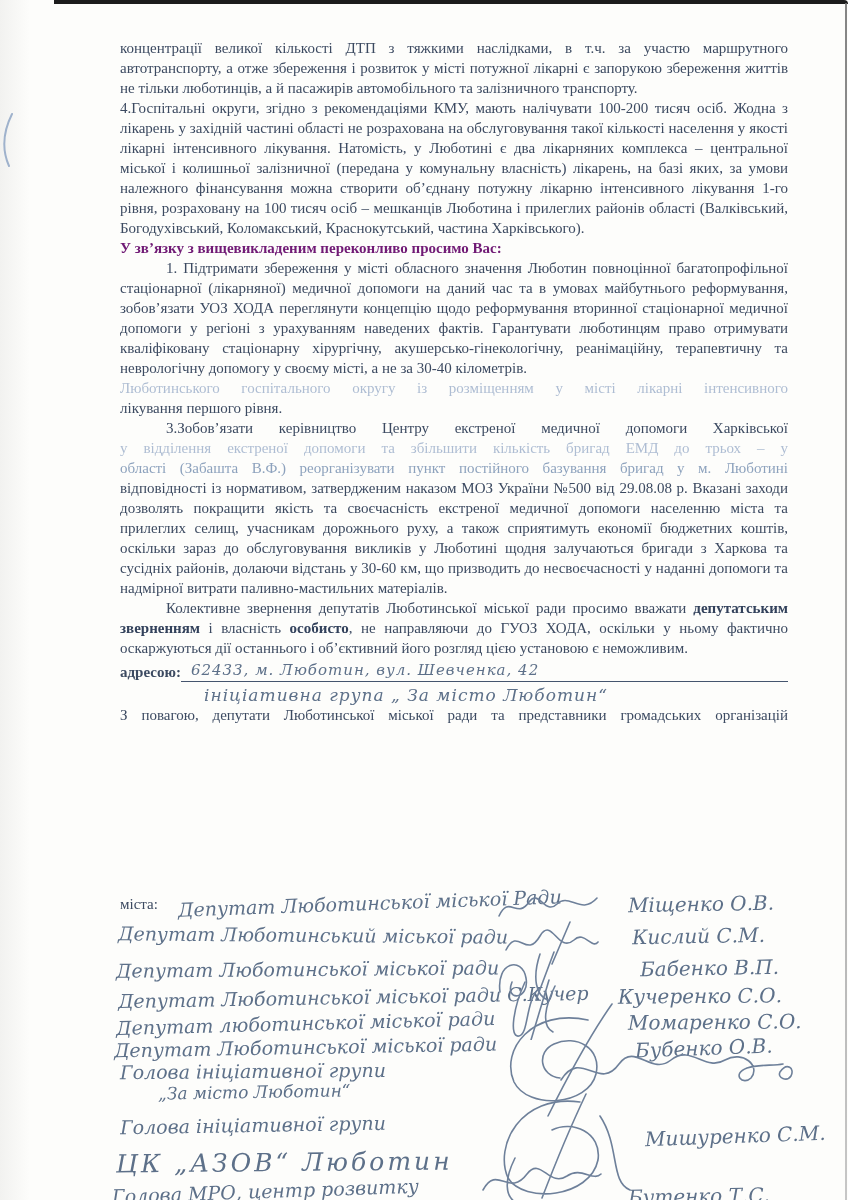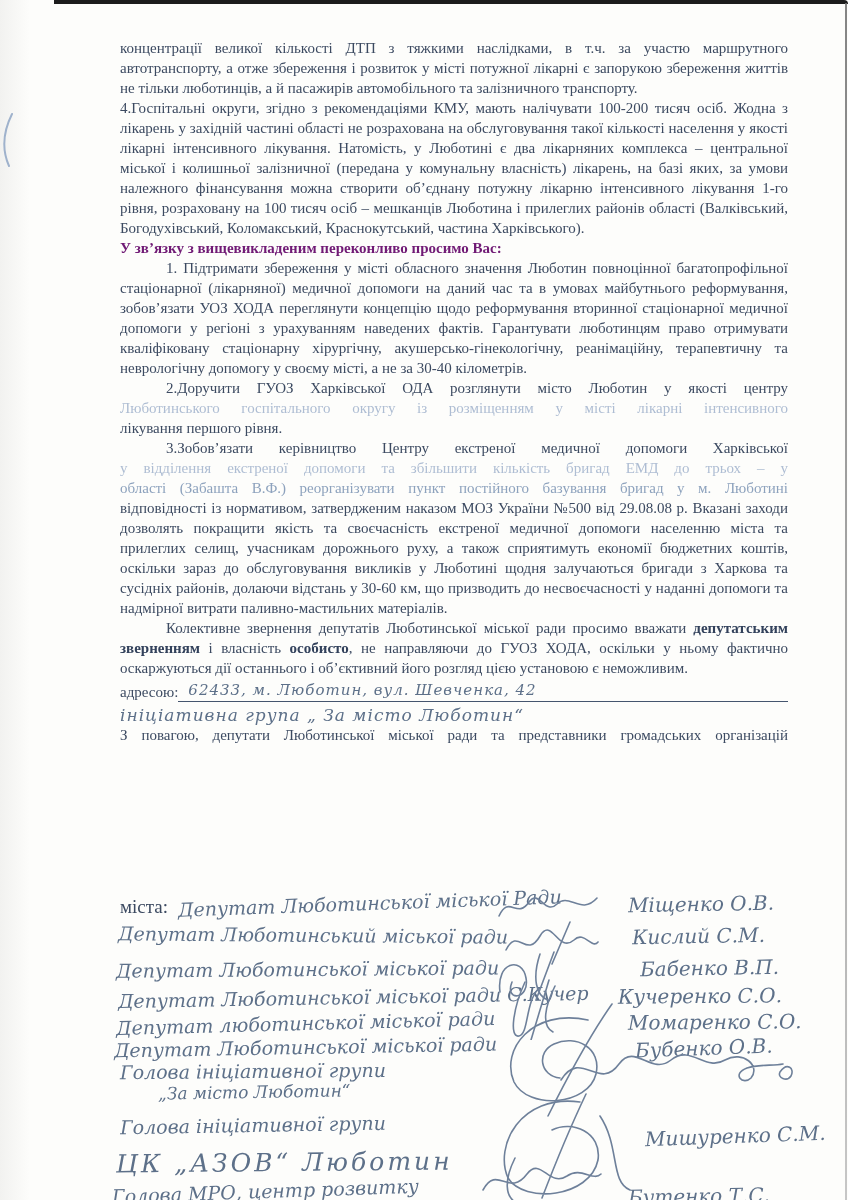--- a/index.html
+++ b/index.html
@@ -21,28 +21,28 @@
   .indent { text-indent:46px; }
   .bold-head { font-weight:bold; color:#701a75; }
   .jline { text-align:justify; text-align-last:justify; }
   .faded { color:#aebdd3; }
   .medium { color:#8da2bd; }
   b { color:#32415b; }
 
   .hw { font-family:"DejaVu Serif", serif; font-style:italic; color:#5d7089; }
 
   .addr-row { display:flex; align-items:flex-end; margin-top:2px; }
-  .addr-label { flex:0 0 auto; }
+  .addr-label { flex:0 0 auto;font-weight:bold; }
   .addr-value { flex:1 1 auto; border-bottom:1.5px solid #45556e; font-size:15px; padding:0 4px 1px 10px; letter-spacing:1px; text-align:left; text-align-last:left; }
-  .addr-line2 { font-size:17px; letter-spacing:1px; text-align:left; text-align-last:left; margin-top:3px; }
+  .addr-line2 { margin-left:84px; font-size:17px; letter-spacing:1px; text-align:left; text-align-last:left; margin-top:3px; }
 
   .regards { margin-top:16px; }
 
   .sig-area { position:absolute; left:0; top:886px; width:848px; height:335px; }
-  .sig-area .typed { position:absolute; font-size:19px; color:#3c4a61; }
+  .sig-area .typed { position:absolute; font-size:15px; color:#3c4a61; }
   .sig-role, .sig-name { position:absolute; white-space:nowrap; font-size:19px; }
   .sig-name { font-size:20px; }
   .squiggle { position:absolute; }
   svg path { fill:none; stroke:#6e809a; stroke-width:1.6; stroke-linecap:round; }
   .pen-mark svg path { stroke:#9fb2cc; stroke-width:2; }
 </style>
 </head>
 <body>
 
 <div class="page">
@@ -53,21 +53,20 @@
         <path d="M12,4 C3,22 2,40 9,56"></path>
       </svg>
   </div>
 
   <div class="content">
     <p>концентрації великої кількості ДТП з тяжкими наслідками, в т.ч. за участю маршрутного автотранспорту, а отже збереження і розвиток у місті потужної лікарні є запорукою збереження життів не тільки люботинців, а й пасажирів автомобільного та залізничного транспорту.</p>
     <p>4.Госпітальні округи, згідно з рекомендаціями КМУ, мають налічувати 100-200 тисяч осіб. Жодна з лікарень у західній частині області не розрахована на обслуговування такої кількості населення у якості лікарні інтенсивного лікування. Натомість, у Люботині є два лікарняних комплекса – центральної міської і колишньої залізничної (передана у комунальну власність) лікарень, на базі яких, за умови належного фінансування можна створити об’єднану потужну лікарню інтенсивного лікування 1-го рівня, розраховану на 100 тисяч осіб – мешканців Люботина і прилеглих районів області (Валківський, Богодухівський, Коломакський, Краснокутський, частина Харківського).</p>
     <p class="bold-head">У зв’язку з вищевикладеним переконливо просимо Вас:</p>
     <p class="indent">1. Підтримати збереження у місті обласного значення Люботин повноцінної багатопрофільної стаціонарної (лікарняної) медичної допомоги на даний час та в умовах майбутнього реформування, зобов’язати УОЗ ХОДА переглянути концепцію щодо реформування вторинної стаціонарної медичної допомоги у регіоні з урахуванням наведених фактів. Гарантувати люботинцям право отримувати кваліфіковану стаціонарну хірургічну, акушерсько-гінекологічну, реанімаційну, терапевтичну та неврологічну допомогу у своєму місті, а не за 30-40 кілометрів.</p>
 
-    <p class="indent jline">2.Доручити ГУОЗ Харківської ОДА розглянути місто Люботин у якості центру</p>
     <p class="jline faded">Люботинського госпітального округу із розміщенням у місті лікарні інтенсивного</p>
     <p>лікування першого рівня.</p>
 
     <p class="indent jline">3.Зобов’язати  керівництво Центру екстреної медичної допомоги Харківської</p>
     <p class="jline faded">у відділення екстреної допомоги та збільшити кількість бригад ЕМД до трьох – у</p>
     <p class="jline medium">області (Забашта В.Ф.)  реорганізувати пункт постійного базування бригад у м. Люботині</p>
     <p>відповідності із нормативом, затвердженим наказом МОЗ України №500 від 29.08.08 р. Вказані заходи дозволять покращити якість та своєчасність екстреної медичної допомоги населенню міста та прилеглих селищ, учасникам дорожнього руху, а також сприятимуть економії бюджетних коштів, оскільки зараз до обслуговування викликів у Люботині щодня  залучаються бригади з Харкова та сусідніх районів, долаючи відстань у 30-60 км, що призводить до несвоєчасності у наданні допомоги та надмірної витрати паливно-мастильних матеріалів.</p>
 
     <p class="indent"><span>Колективне звернення депутатів Люботинської міської ради просимо вважати </span><b>депутатським зверненням</b><span> і власність </span><b>особисто</b><span>, не направляючи до ГУОЗ ХОДА, оскільки у ньому фактично оскаржуються дії останнього і об’єктивний його розгляд цією установою є неможливим.</span></p>
 

